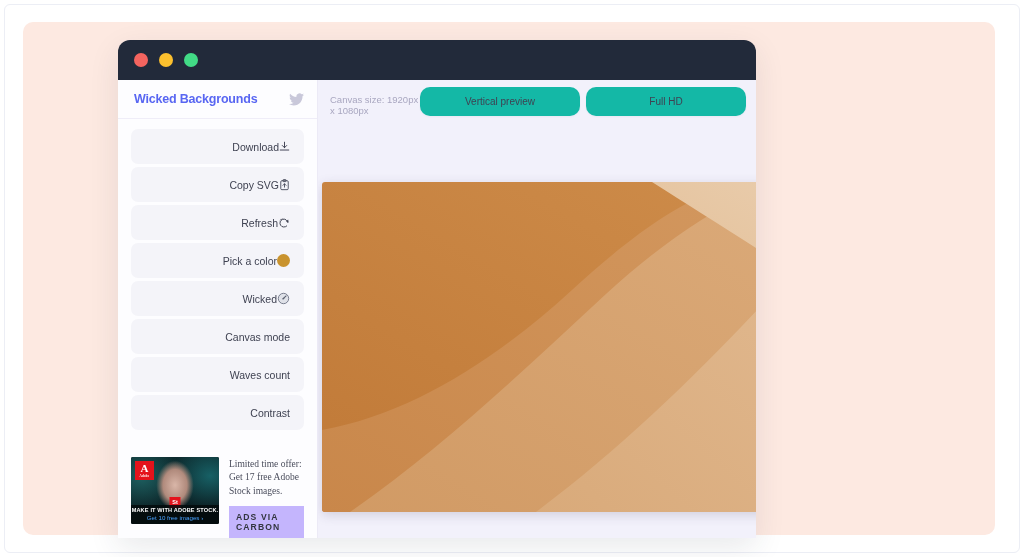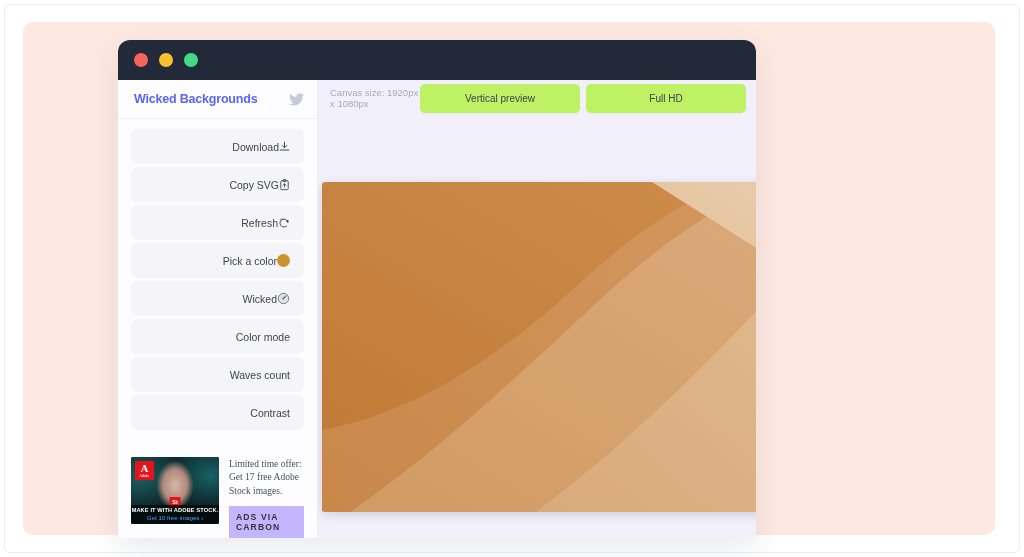--- a/index.html
+++ b/index.html
@@ -220,33 +220,33 @@
   
   .main {
     flex: 1;
     position: relative;
     background: #f2f1fb;
     overflow: hidden;
   }
   .main-topbar {
     height: 36px;
     display: flex;
-    align-items: center;
+    align-items: flex-end;
     justify-content: space-between;
     padding: 0 10px 0 12px;
     box-sizing: border-box;
   }
   .canvas-size {
     font-size: 9.5px;
     color: #a9a7c0;
   }
   .topbtns { display: flex; gap: 6px; }
   .topbtn {
-    background: #bef264;
-    border-radius: 5px;
+    background: #14b8a6;
+    border-radius: 10px;
     font-size: 10px;
     color: #3f4252;
     padding: 9px 0;
     width: 160px;
     text-align: center;
     cursor: pointer;
     box-shadow: 0 1px 2px rgba(60,60,100,0.05);
   }
 
   .canvas-wrap {
@@ -338,21 +338,21 @@
             <span class="ctrl-icon">
               <svg width="13" height="13" viewBox="0 0 16 16">
                 <circle cx="8" cy="8" r="6.4" fill="#dfe1e8" stroke="#6d7384" stroke-width="1.1"></circle>
                 <path fill="none" stroke="#5b6070" stroke-width="1.3" stroke-linecap="round" d="M11.2 4.9L7.2 8.6"></path>
                 <circle cx="8" cy="8" r="1" fill="#5b6070"></circle>
               </svg>
             </span>
           </div>
 
           <div class="ctrl">
-            <span class="ctrl-label">Color mode</span>
+            <span class="ctrl-label">Canvas mode</span>
             <span class="ctrl-icon"></span>
           </div>
 
           <div class="ctrl">
             <span class="ctrl-label">Waves count</span>
             <span class="ctrl-icon"></span>
           </div>
 
           <div class="ctrl">
             <span class="ctrl-label">Contrast</span>

